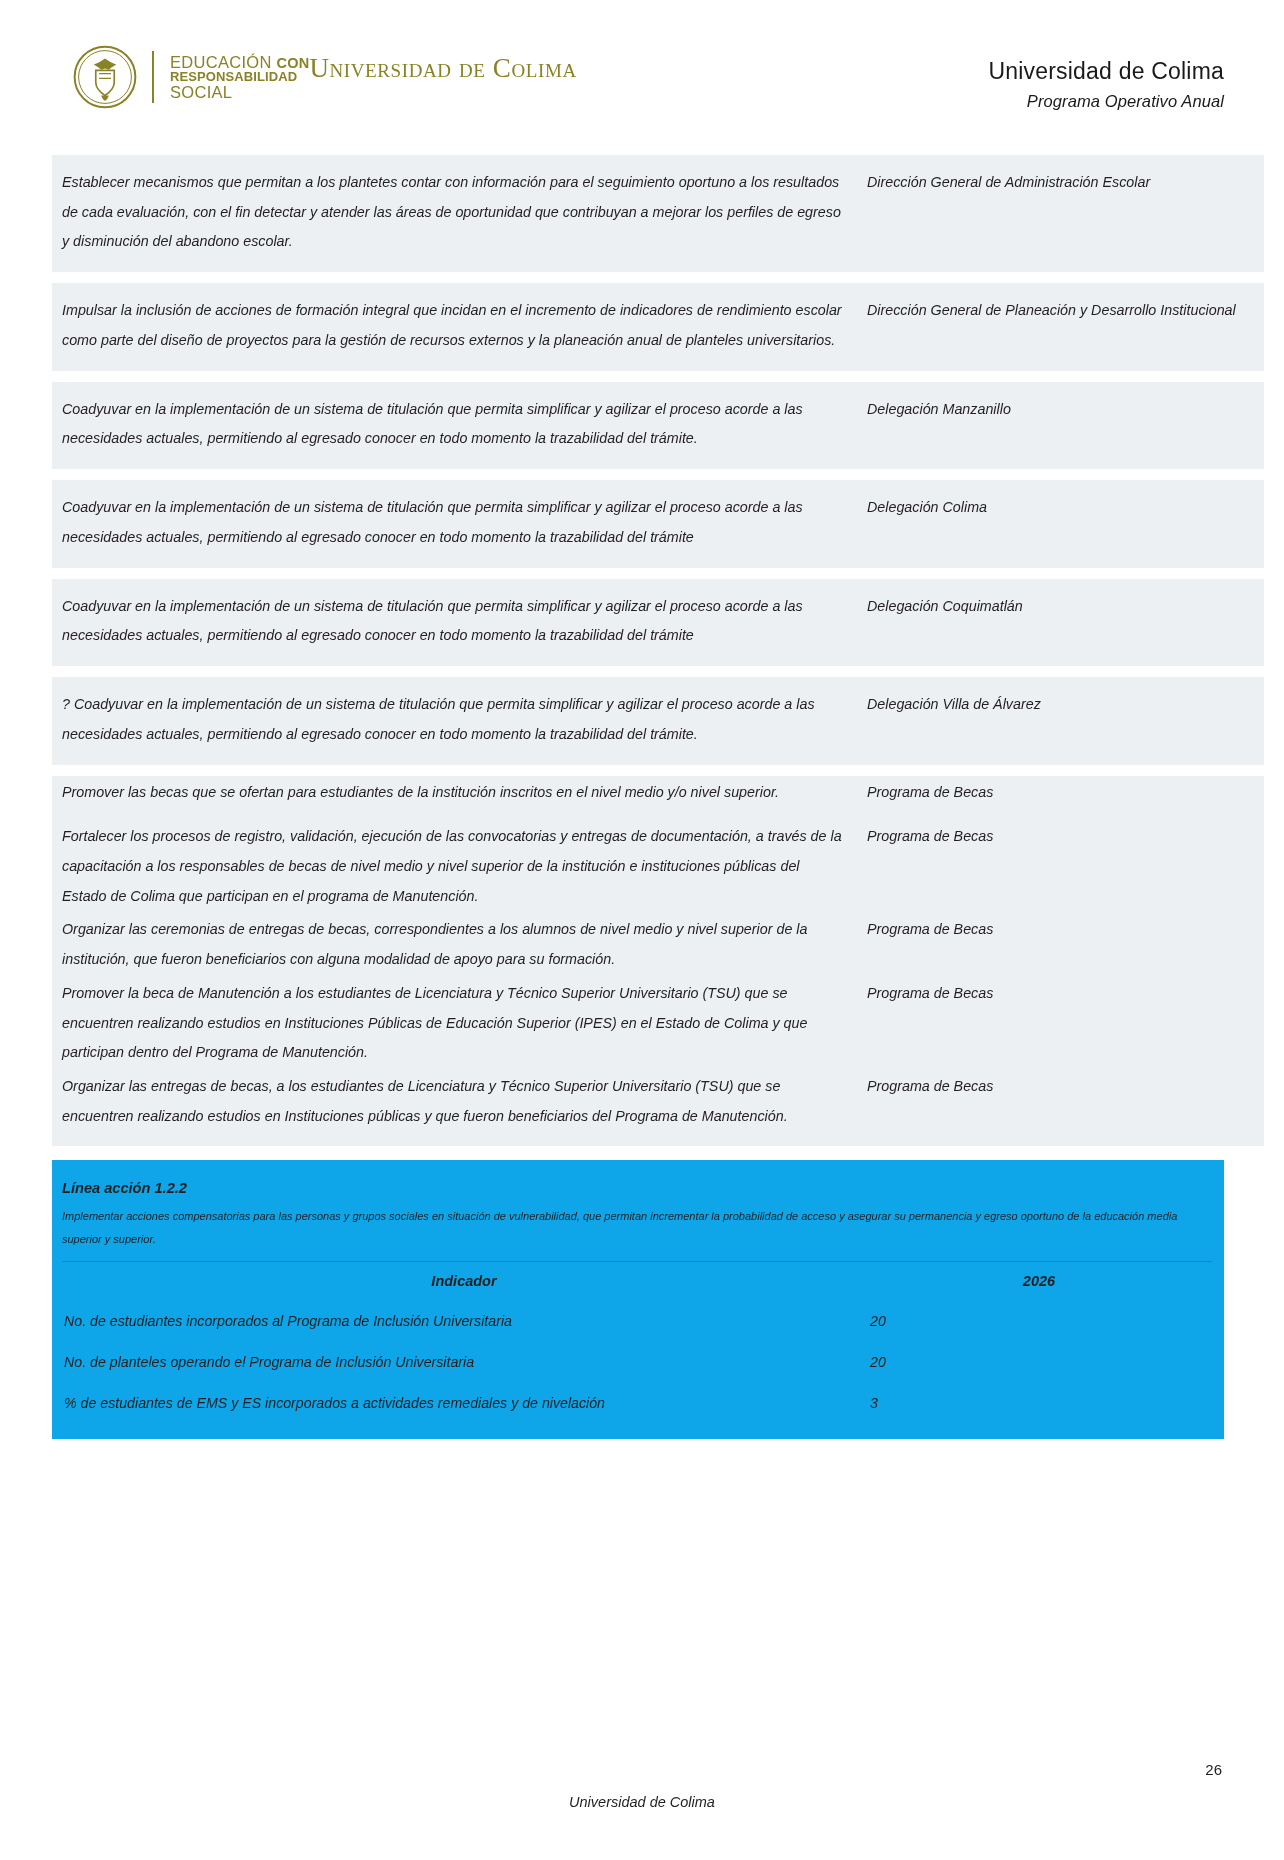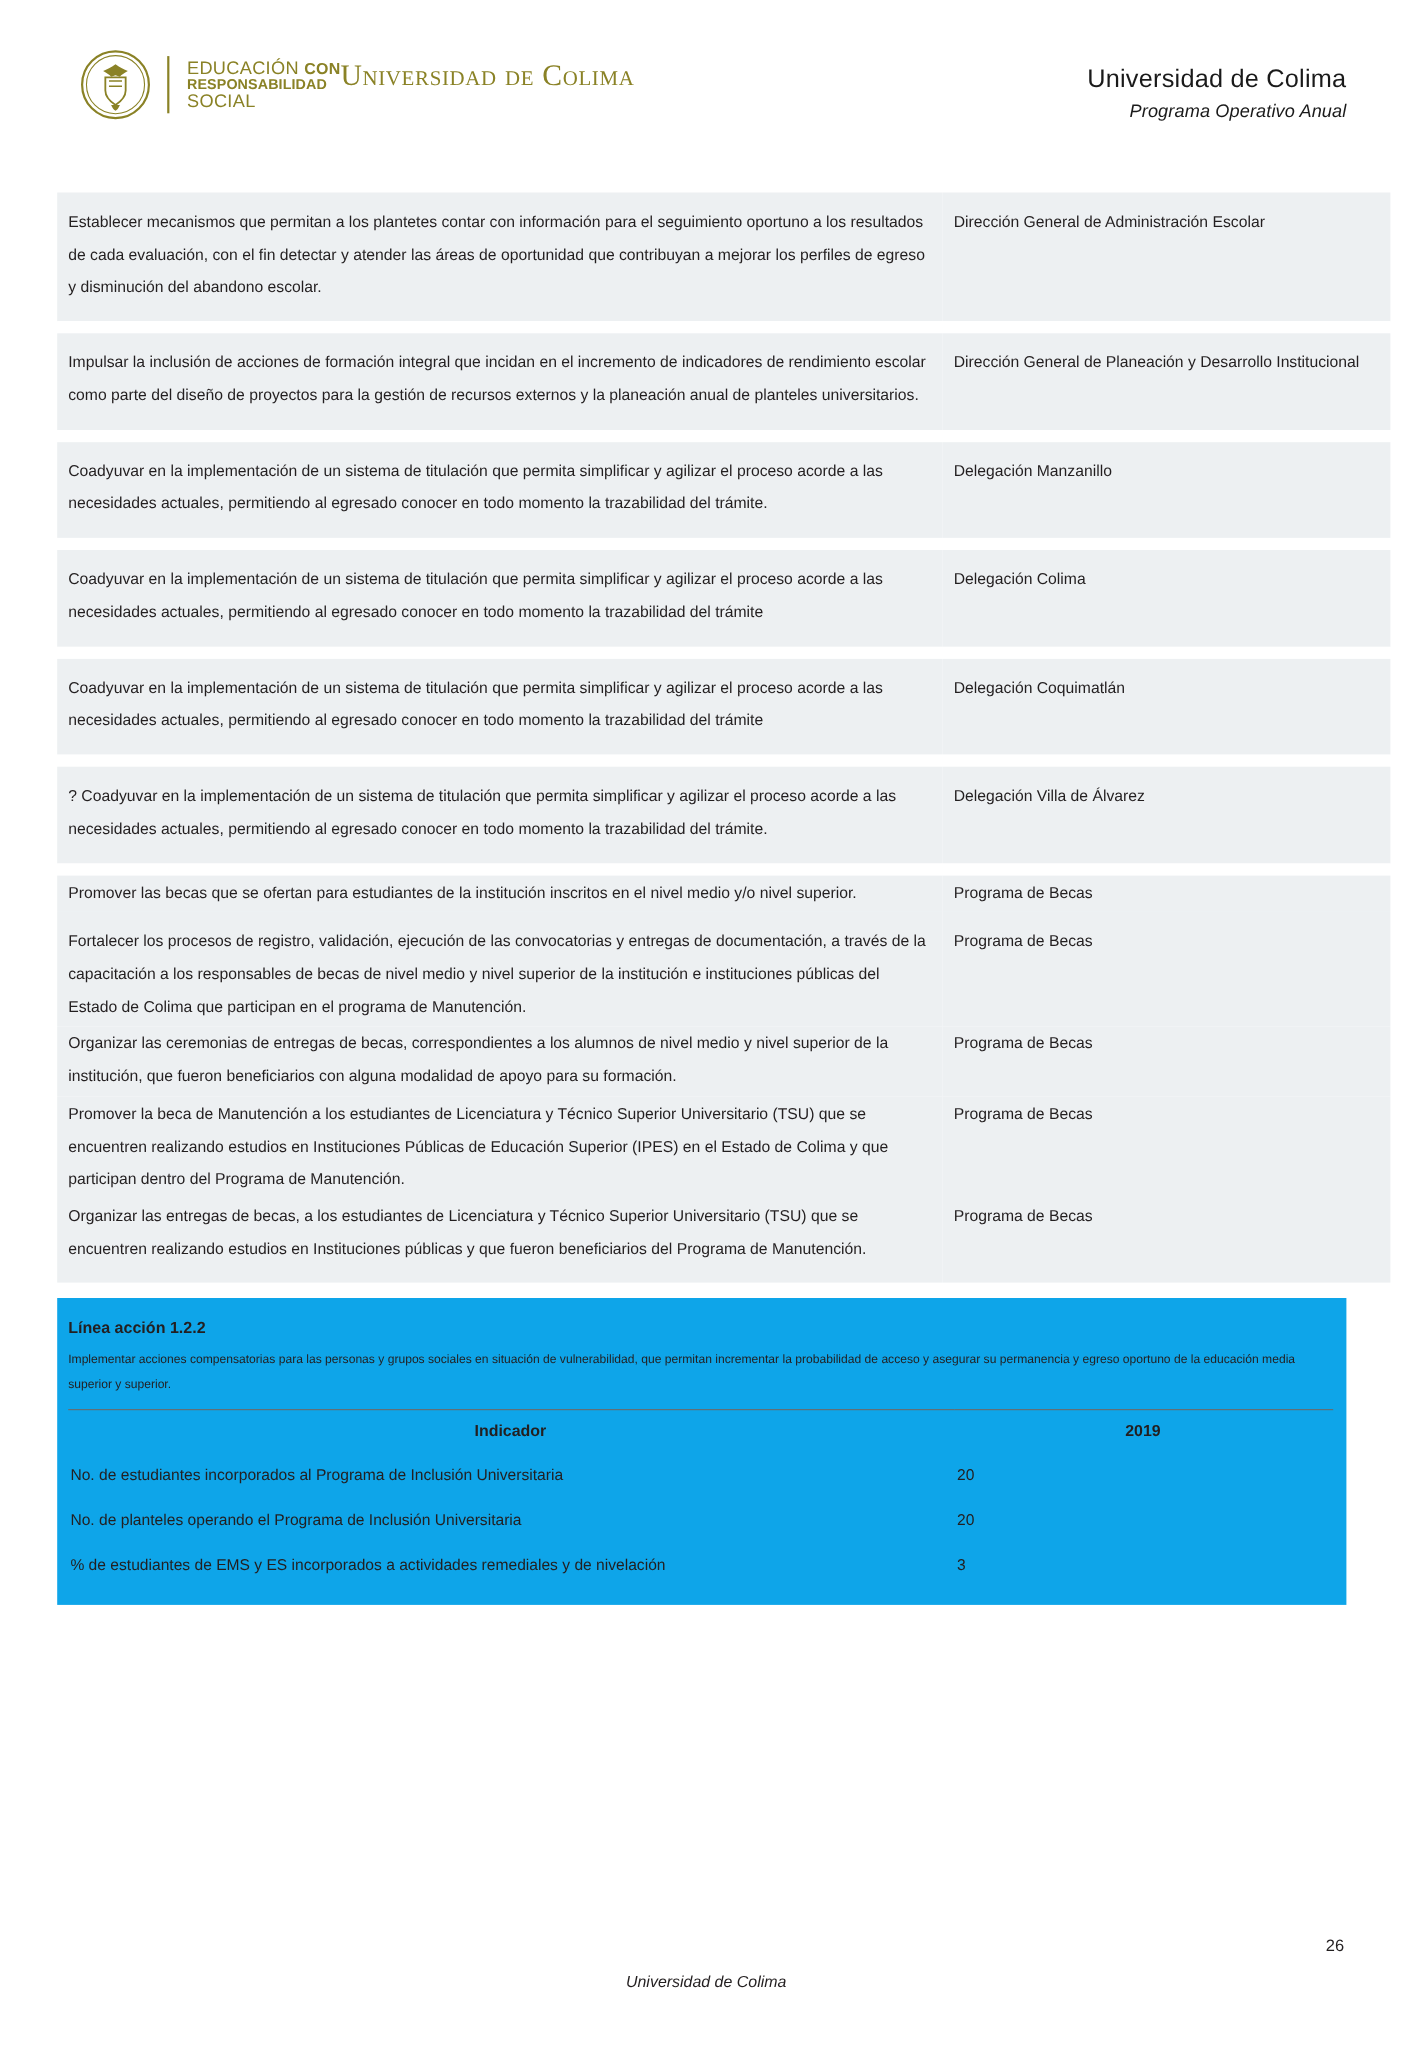--- a/index.html
+++ b/index.html
@@ -101,21 +101,22 @@
     font-style: italic;
     color: #1a1a1a;
     margin-top: 7px;
     letter-spacing: 0.1px;
   }
 
   
   .content {
     padding: 0 60px 16px 52px;
     box-sizing: border-box;
-    margin-top: 64px;
+    margin-top: 44px;
+    font-style: italic;
   }
 
   .tbl {
     width: 1172px;
     border-collapse: collapse;
     table-layout: fixed;
   }
   .tbl td {
     vertical-align: top;
     padding: 13px 10px 15px 10px;
@@ -324,21 +325,21 @@
     </table>
 
     <div class="green-block">
       <div class="linea-title">Línea acción 1.2.2</div>
       <div class="linea-desc">Implementar acciones compensatorias para las personas y grupos sociales en situación de vulnerabilidad, que permitan incrementar la probabilidad de acceso y asegurar su permanencia y egreso oportuno de la educación media superior y superior.</div>
 
       <table class="ind-table">
         <thead>
           <tr>
             <th class="ind-col-name">Indicador</th>
-            <th class="ind-col-val">2019</th>
+            <th class="ind-col-val">2026</th>
           </tr>
         </thead>
         <tbody>
           <tr>
             <td>No. de estudiantes incorporados al Programa de Inclusión Universitaria</td>
             <td>20</td>
           </tr>
           <tr>
             <td>No. de planteles operando el Programa de Inclusión Universitaria</td>
             <td>20</td>

